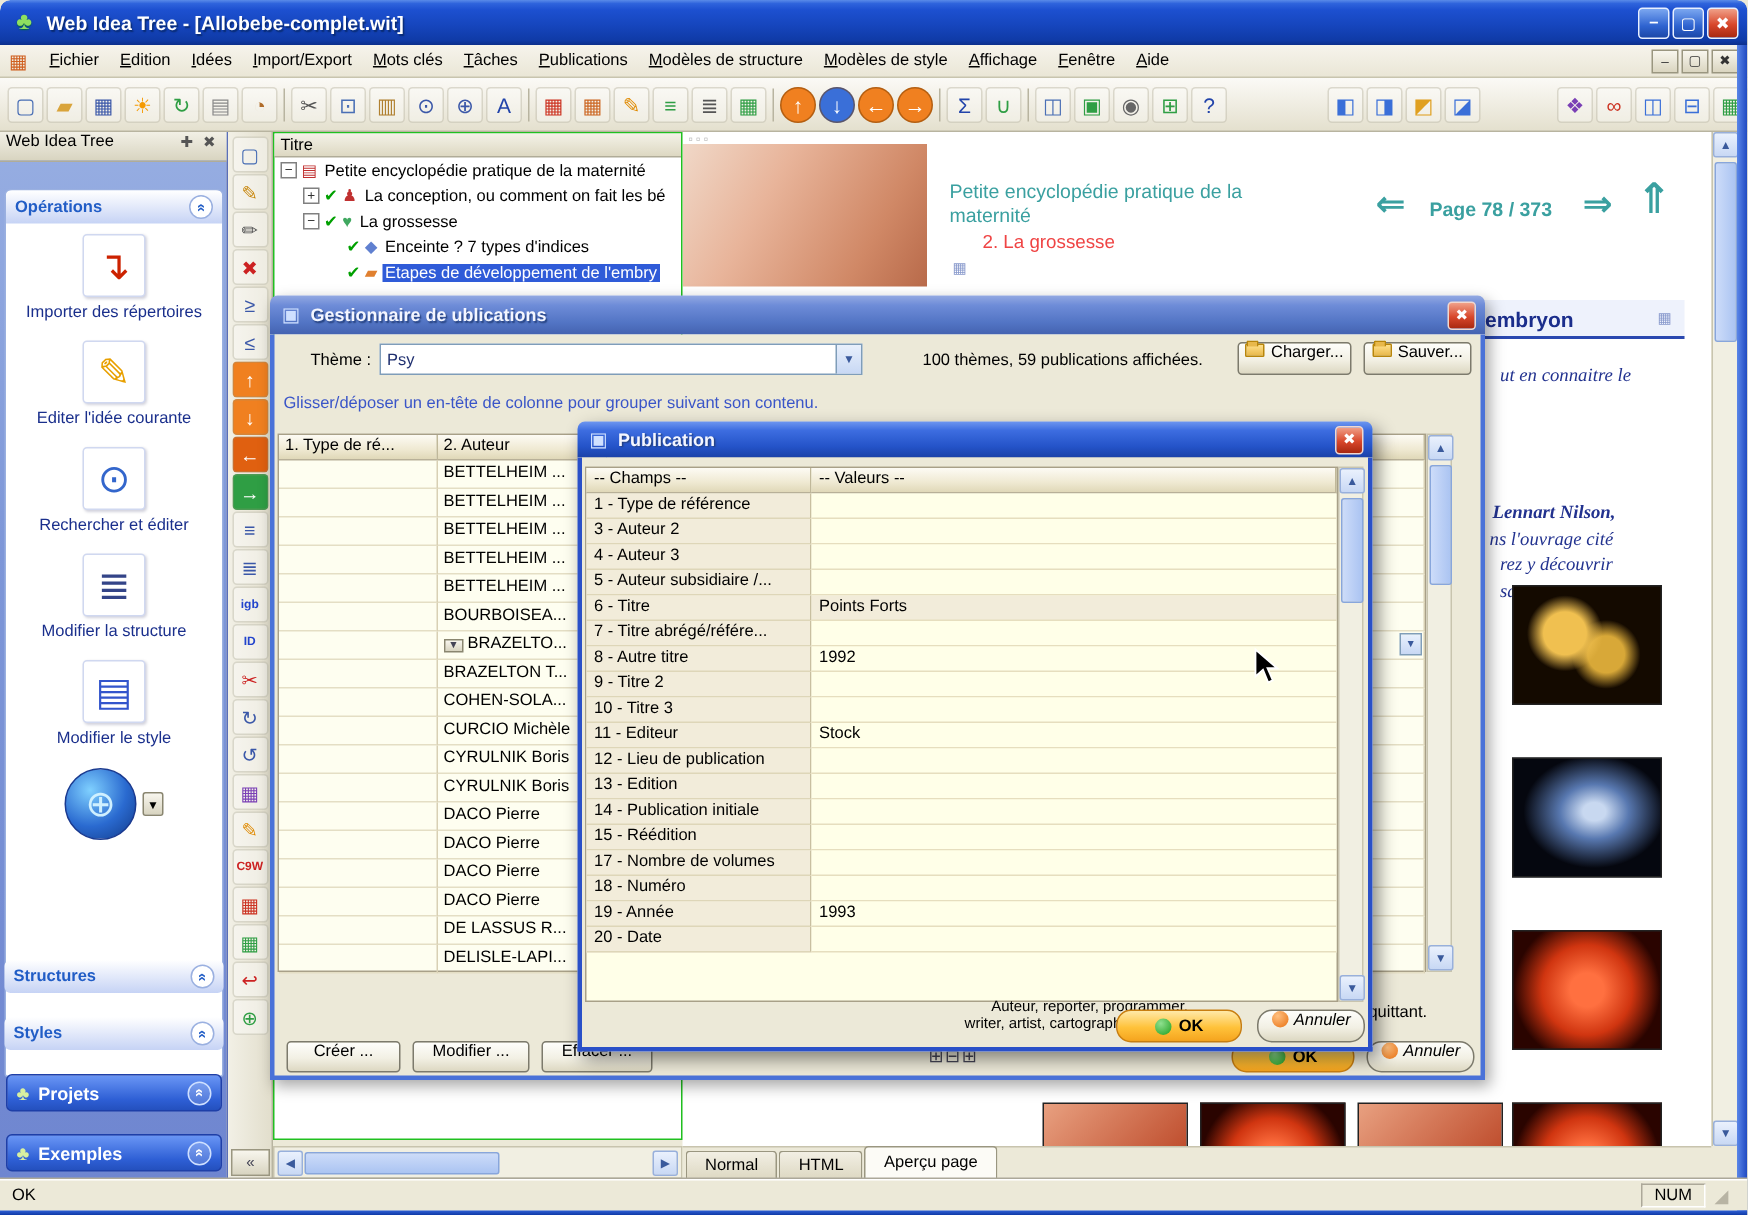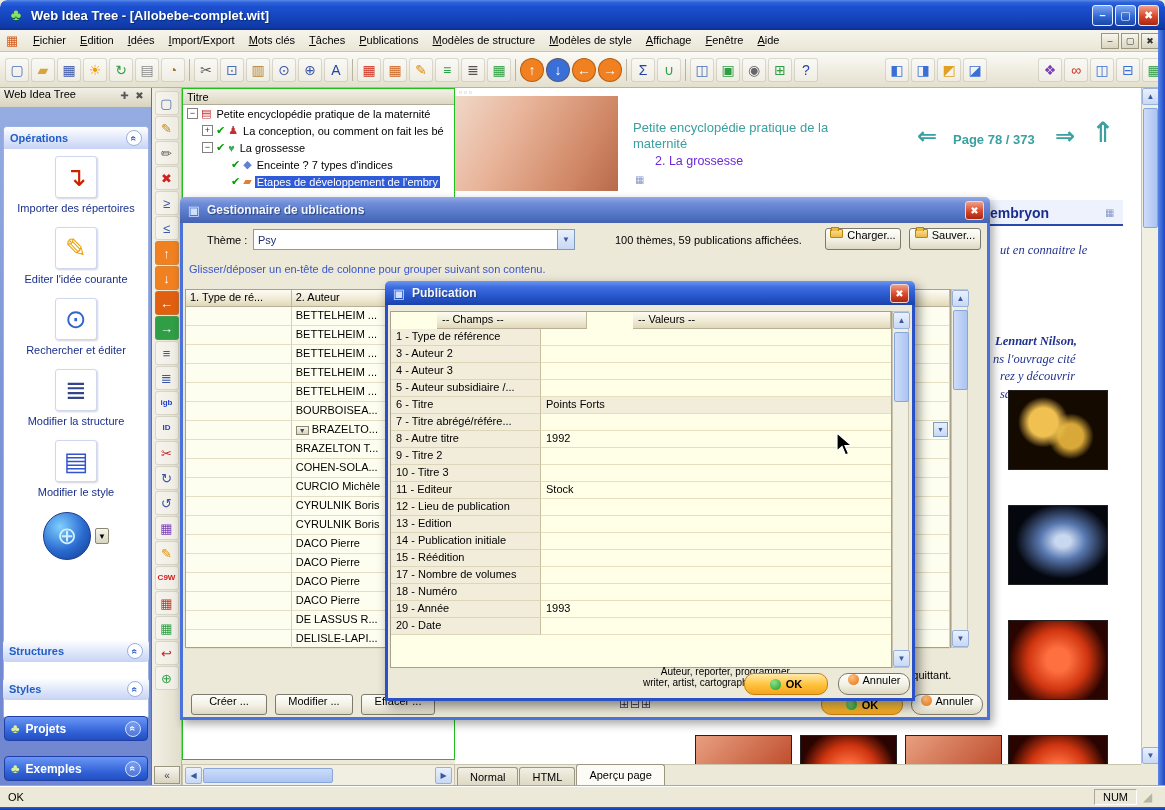--- a/index.html
+++ b/index.html
@@ -99,21 +99,21 @@
   .tree-ico { font-size:11px; }
   .tree-label { padding:0 2px; }
   .tree-label.sel { background:#2F5BD8; color:#fff; }
 
   
   .preview { position:absolute; left:455px; top:88px; width:686px; height:676px; background:#fff; overflow:hidden; z-index:1; }
   .pv-markers { position:absolute; left:4px; top:0; color:#AAA; font-size:8px; }
   .baby-img { position:absolute; left:0; top:8px; width:163px; height:95px;
     background:linear-gradient(120deg,#F0D8C8 0%,#E8B49A 35%,#D08866 75%,#B86A4A 100%); }
   .pv-title { position:absolute; color:#3AA0A0; font-size:13px; }
-  .pv-chapter { position:absolute; color:#6d28d9; font-size:12.5px; }
+  .pv-chapter { position:absolute; color:#ef4444; font-size:12.5px; }
   .pv-grid-ico { position:absolute; color:#8899CC; font-size:10px; }
   .pv-nav-glyph { position:absolute; color:#3AA0A0; font-size:24px; font-weight:bold; }
   .pv-nav-label { position:absolute; color:#3AA0A0; font-size:13px; font-weight:bold; }
   .pv-head-band { position:absolute; left:478px; top:112px; width:190px; height:26px; background:#EEF2FC;
     border-bottom:2px solid #2A48B0; }
   .pv-heading { position:absolute; left:535px; top:117px; color:#1B2E8C; font-weight:bold; font-size:14px; }
   .pv-heading-ico { position:absolute; left:650px; top:119px; color:#8899CC; font-size:10px; }
   .frag { position:absolute; color:#22328F; font-family:"Liberation Serif","DejaVu Serif",serif; font-size:12.5px;
     font-style:italic; white-space:nowrap; }
   .frag-bold { font-weight:bold; }
@@ -173,21 +173,21 @@
     border-radius:3px; display:flex; align-items:flex-start; justify-content:center; font-size:11px; gap:4px; }
   .folder-ico { width:13px; height:9px; background:linear-gradient(#FFE08A,#E8B84B); border:1px solid #B8860B;
     border-radius:1px; position:relative; }
   .folder-ico::before { content:""; position:absolute; left:0; top:-3px; width:6px; height:3px;
     background:#E8B84B; border:1px solid #B8860B; border-bottom:none; border-radius:1px 1px 0 0; }
   .btn-ok { background:linear-gradient(180deg,#FFE9A8,#FFC23A 55%,#F5A41E); border:1px solid #C87E10;
     border-radius:10px; font-weight:bold; display:flex; align-items:center; justify-content:center; gap:5px; }
   .dot { width:11px; height:11px; border-radius:50%; }
   .dot-green { background:radial-gradient(circle at 35% 30%,#8FE08F,#1E9E1E); }
   .dot-orange { background:radial-gradient(circle at 35% 30%,#FFC080,#E87010); }
-  .btn-cancel { border-radius:10px; }
+  .btn-cancel { border-radius:10px;font-style:italic; }
 
   
   .pm { position:absolute; left:180px; top:197px; width:810px; height:523px; z-index:10;
     border-radius:6px 6px 0 0; box-shadow:3px 4px 10px rgba(0,0,0,.35); }
   .pm-title { height:26px; border-radius:5px 5px 0 0; display:flex; align-items:center; padding:0 6px;
     background:linear-gradient(180deg,#93A9E2 0%,#6E8CD8 25%,#5274C4 70%,#4462B0 100%); }
   .dlg-ico { width:16px; height:16px; color:#CFE0FF; font-size:13px; margin-right:5px;
     display:flex; align-items:center; justify-content:center; }
   .dlg-title-text { color:#F4F6FF; font-weight:bold; font-size:12px; text-shadow:1px 1px 1px #24407E; flex:1; }
   .dlg-close { width:19px; height:19px; border-radius:3px; border:1px solid #F0D8D0; color:#fff; font-size:10px;
@@ -230,21 +230,21 @@
   .pd { position:absolute; left:385px; top:281px; width:530px; height:420px; z-index:20;
     border-radius:6px 6px 0 0; box-shadow:4px 5px 12px rgba(0,0,0,.45); }
   .pd-title { height:24px; border-radius:5px 5px 0 0; display:flex; align-items:center; padding:0 6px;
     background:linear-gradient(180deg,#6D96F0 0%,#3D6DE0 25%,#2453C8 70%,#1A41A8 100%); }
   .pd-bd { position:absolute; left:0; top:24px; right:0; bottom:0; background:#ECE9D8;
     border:3px solid #2A50C8; border-top:none; }
   .pd-table { position:absolute; left:2px; top:6px; width:502px; height:357px; background:#FFFFE8;
     border:1px solid #A8A088; }
   .pd-head { display:flex; height:17px; }
   .pd-hcell { background:linear-gradient(180deg,#FDFBF4,#EFE9D2 60%,#E0D8B8); border-right:1px solid #C0B89A;
-    border-bottom:1px solid #B8B098; padding:1px 5px;margin-left:46px; }
+    border-bottom:1px solid #B8B098; padding:1px 5px; }
   .pd-hcell.c1 { width:150px; } .pd-hcell.c2 { flex:1; }
   .pd-row { display:flex; height:17px; }
   .pd-champ { width:150px; background:#F2ECDA; border-right:1px solid #C8BFA0; border-bottom:1px solid #DED6B8;
     padding:1px 5px; white-space:nowrap; overflow:hidden; }
   .pd-val { flex:1; background:#FFFFE8; border-bottom:1px solid #E6DEBE; padding:1px 5px;
     white-space:nowrap; overflow:hidden; }
   .pd-current .pd-val { background:#F2ECDA; }
   .pd-val.pd-selected { background:#2B50C8; color:#fff; }
   .pd-vscroll { position:absolute; left:504px; top:6px; width:17px; height:357px; background:#F1EFE2;
     border:1px solid #C8C4AE; }

